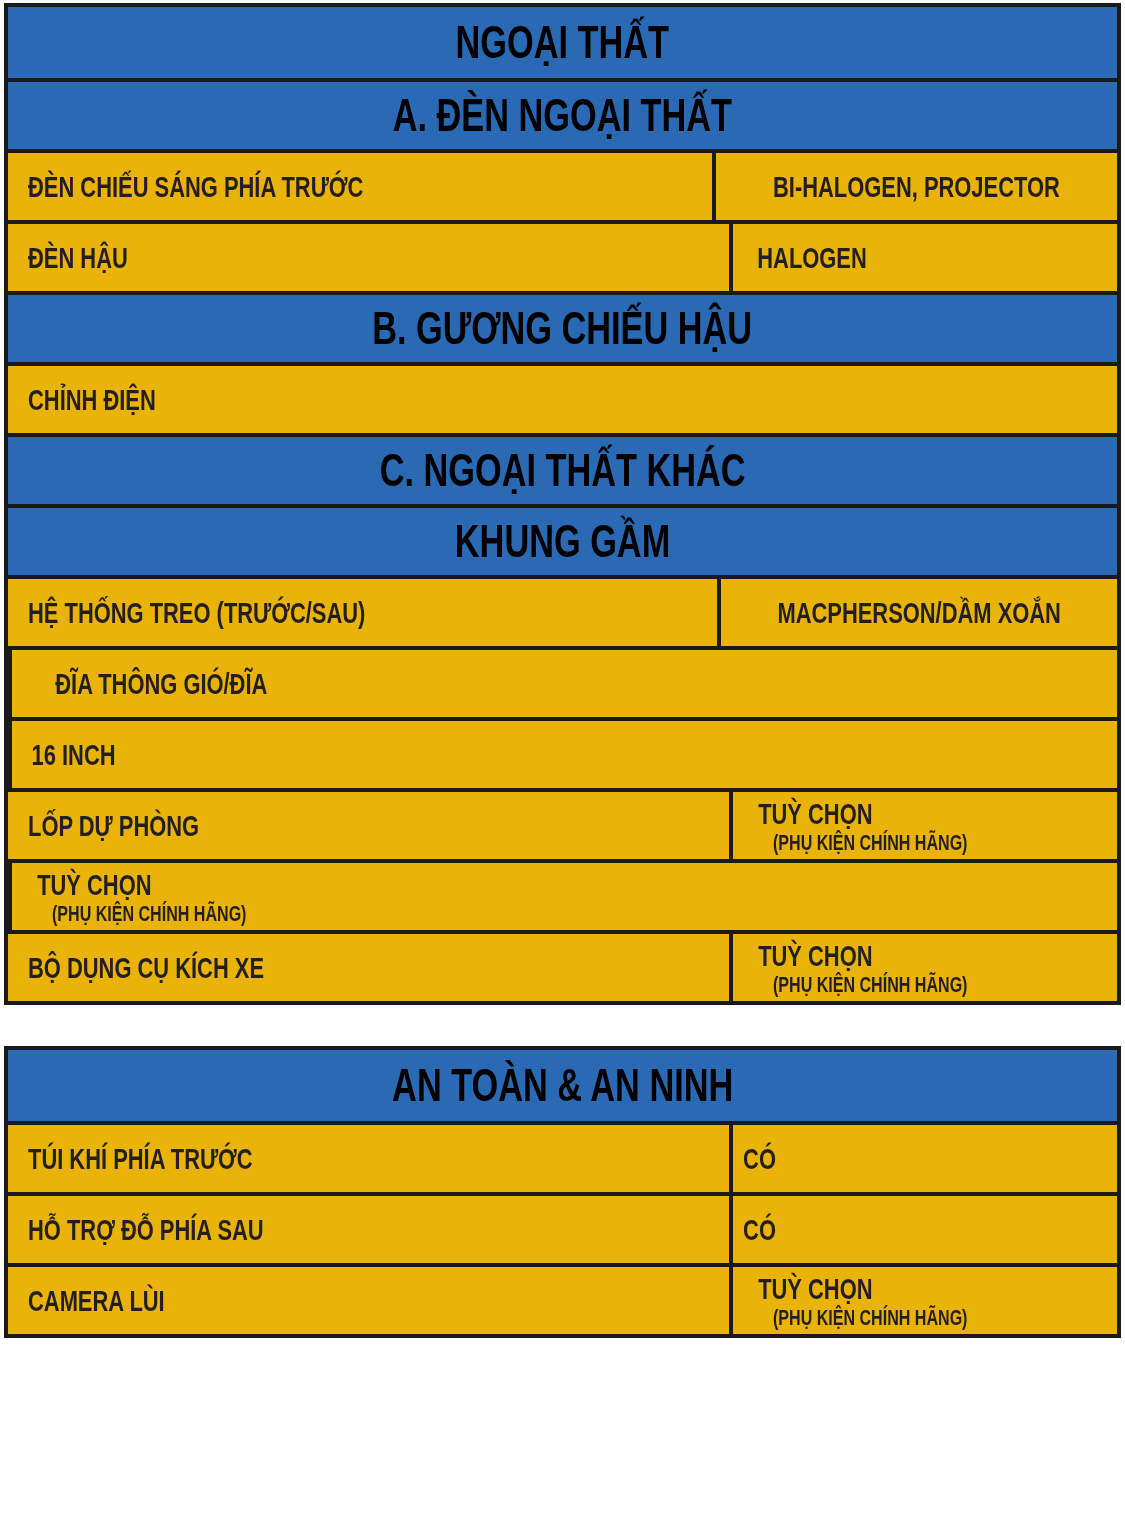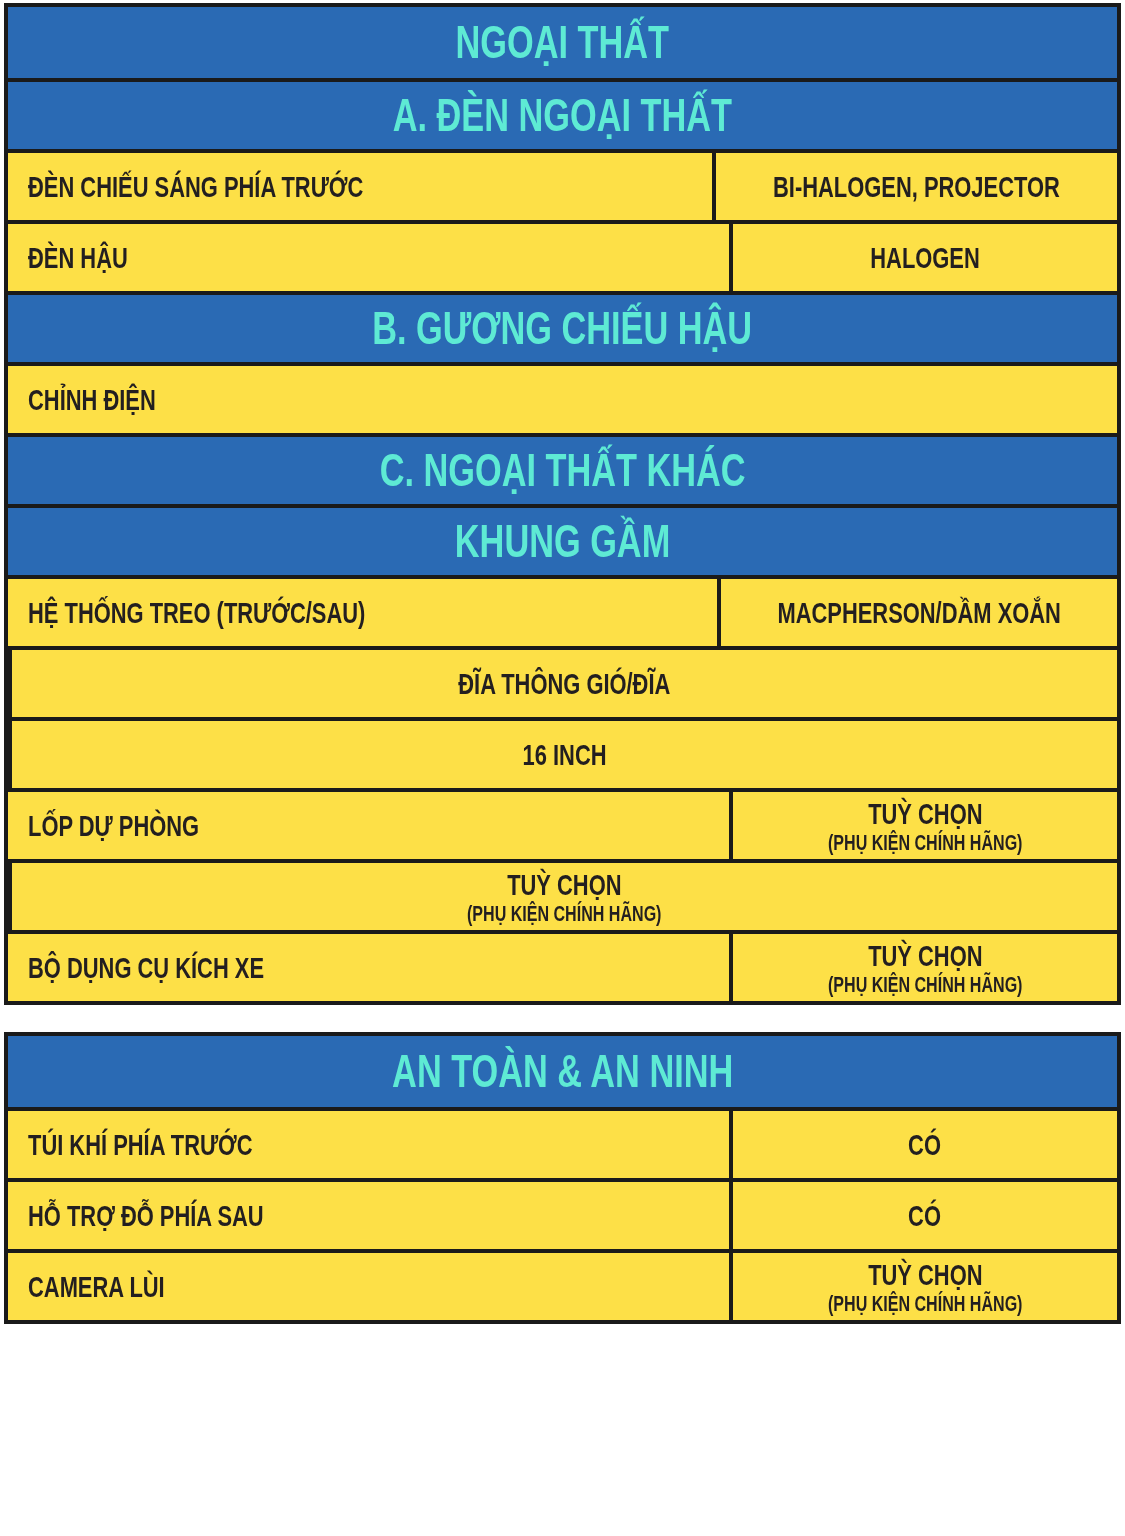--- a/index.html
+++ b/index.html
@@ -10,45 +10,45 @@
     font-weight: 700;
     color: #231f20;
     overflow: hidden;
   }
   .spec-table {
     margin: 0 4px;
     border: 4px solid #1a1a1a;
     background: #ffffff;
   }
   .spec-table.first { margin-top: 3px; }
-  .spec-table.second { margin-top: 27px; }
+  .spec-table.second { margin-top: 41px; }
   .block + .block { border-top: 4px solid #1a1a1a; }
   .hdr {
     height: 71px;
     background: #2a6ab4;
-    color: #5eead4;
+    color: #000000;
     display: flex;
     align-items: center;
     justify-content: center;
     font-size: 47px;
   }
-  .row { display: flex; min-height: 71px; background: #fde047; }
+  .row { display: flex; min-height: 71px; background: #eab308; }
   .lbl {
     width: 65%;
     display: flex;
     align-items: center;
     padding-left: 20px;
     font-size: 30px;
   }
   .val {
     flex: 1;
     border-left: 4px solid #1a1a1a;
     display: flex;
     flex-direction: column;
-    align-items: center;
+    align-items: flex-start;
     justify-content: center;
     font-size: 30px;
     text-align: center;
     padding: 2px 4px;
   }
   .txt { display: inline-block; white-space: nowrap; transform: scaleX(0.73); line-height: 1.12; }
   .lbl .txt { transform-origin: left center; }
   .hdr .txt, .val .txt { transform-origin: center center; }
   .note { font-size: 22px; line-height: 1.05; margin-top: 1px; }
 </style>

